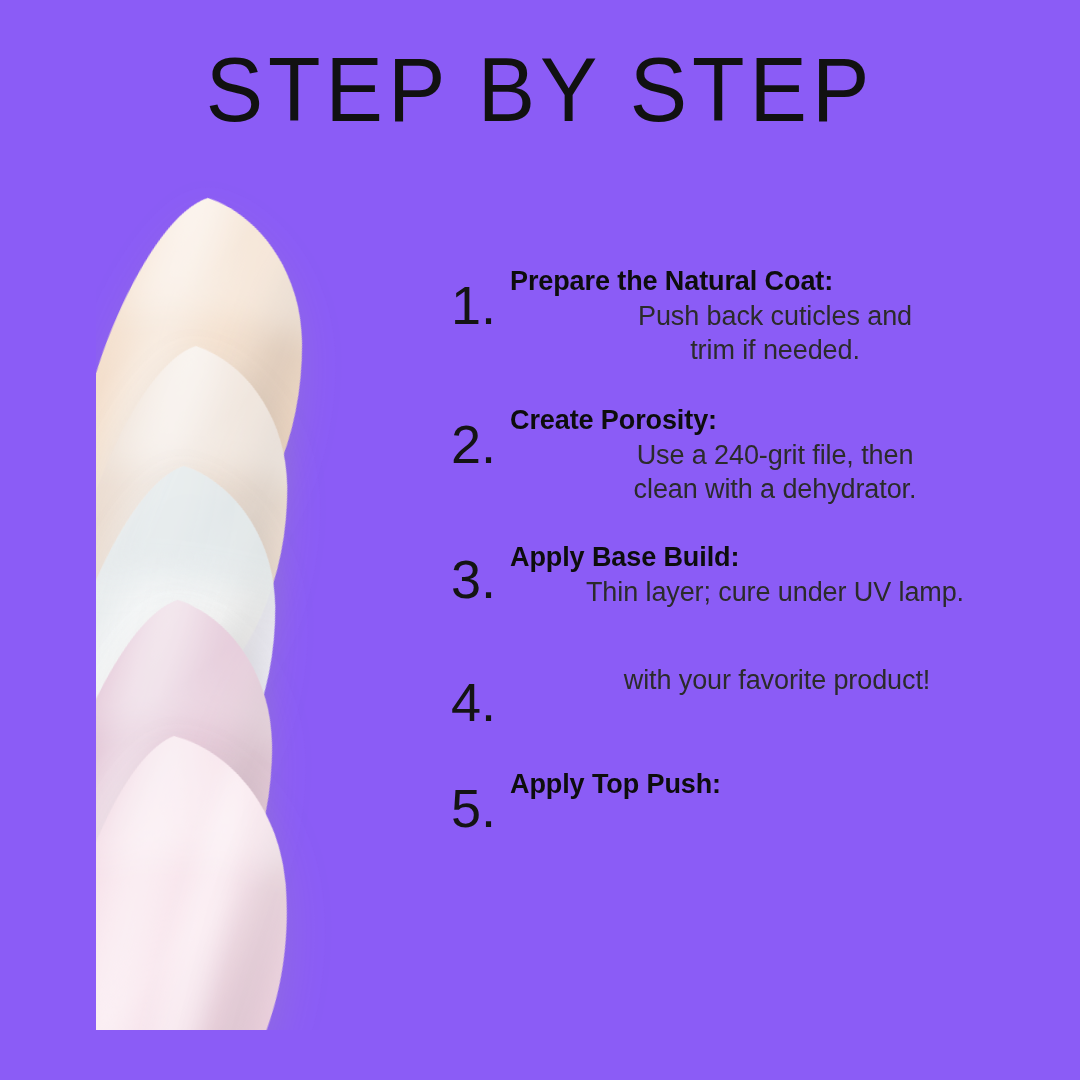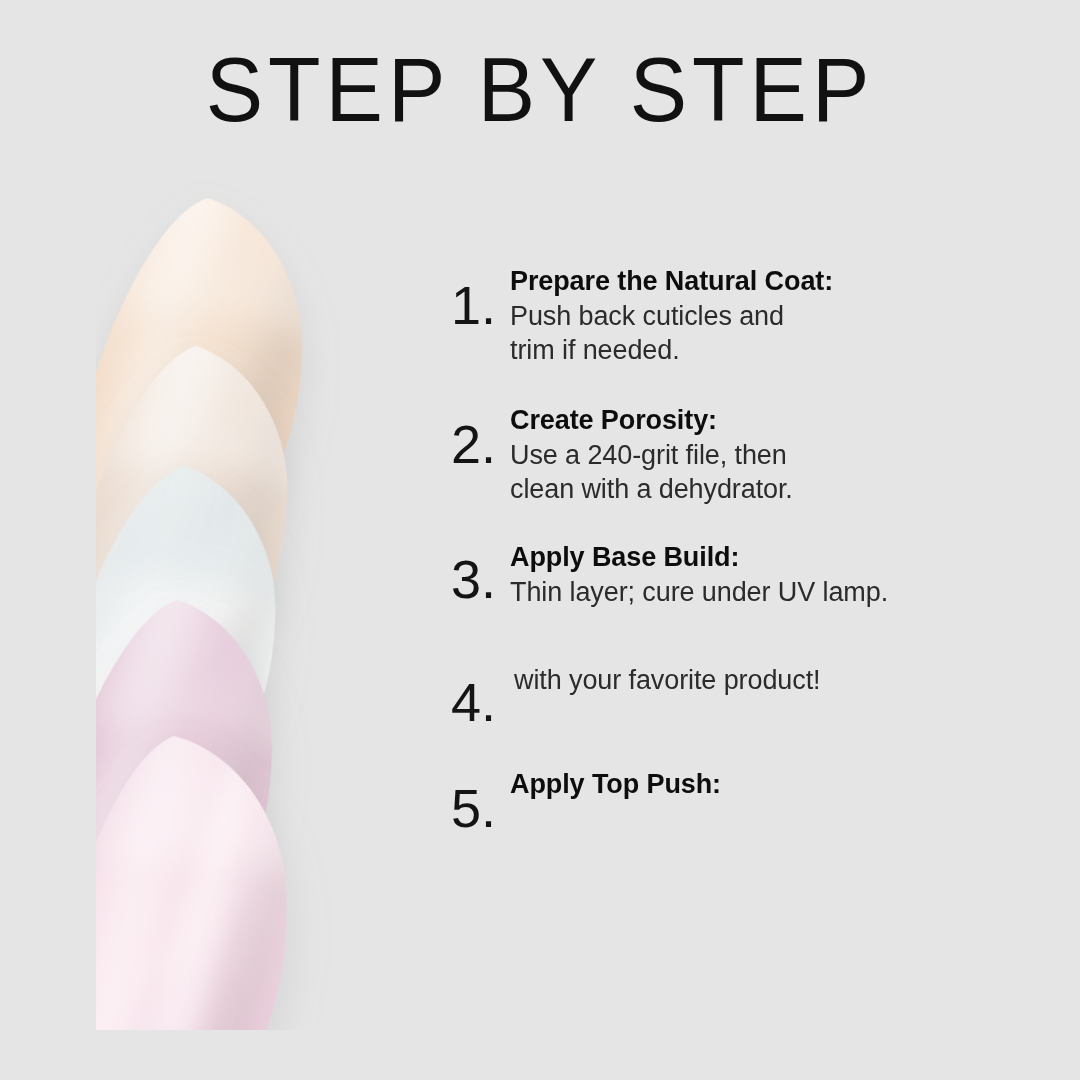--- a/index.html
+++ b/index.html
@@ -12,21 +12,21 @@
     background: #fcfcfc;
     font-family: "Liberation Sans", sans-serif;
     overflow: hidden;
     position: relative;
     -webkit-font-smoothing: antialiased;
   }
 
   #page {
     position: absolute;
     inset: 0;
-    background: #e5e5e5;
+    background: #8b5cf6;
   }
 
   
   .title {
     position: absolute;
     top: 44px;
     left: 0;
     width: 1080px;
     text-align: center;
     font-family: "Liberation Sans", sans-serif;
@@ -98,20 +98,21 @@
   }
   .step-desc {
     font-family: "Liberation Sans", sans-serif;
     font-weight: 300;
     font-size: 27px;
     line-height: 1.26;
     color: #2b2b2b;
     letter-spacing: -0.1px;
     margin: 0;
     white-space: pre-line;
+    text-align: center;
   }
 
   
   .step.s1 { margin-bottom: 34px; }
   .step.s2 { margin-bottom: 32px; }
   .step.s3 { margin-bottom: 52px; }
   .step.s4 { margin-bottom: 50px; }
   .step.s4 .step-body { padding-left: 16px; }
   .step.s3 .step-number,
   .step.s4 .step-number { top: 14px; }

